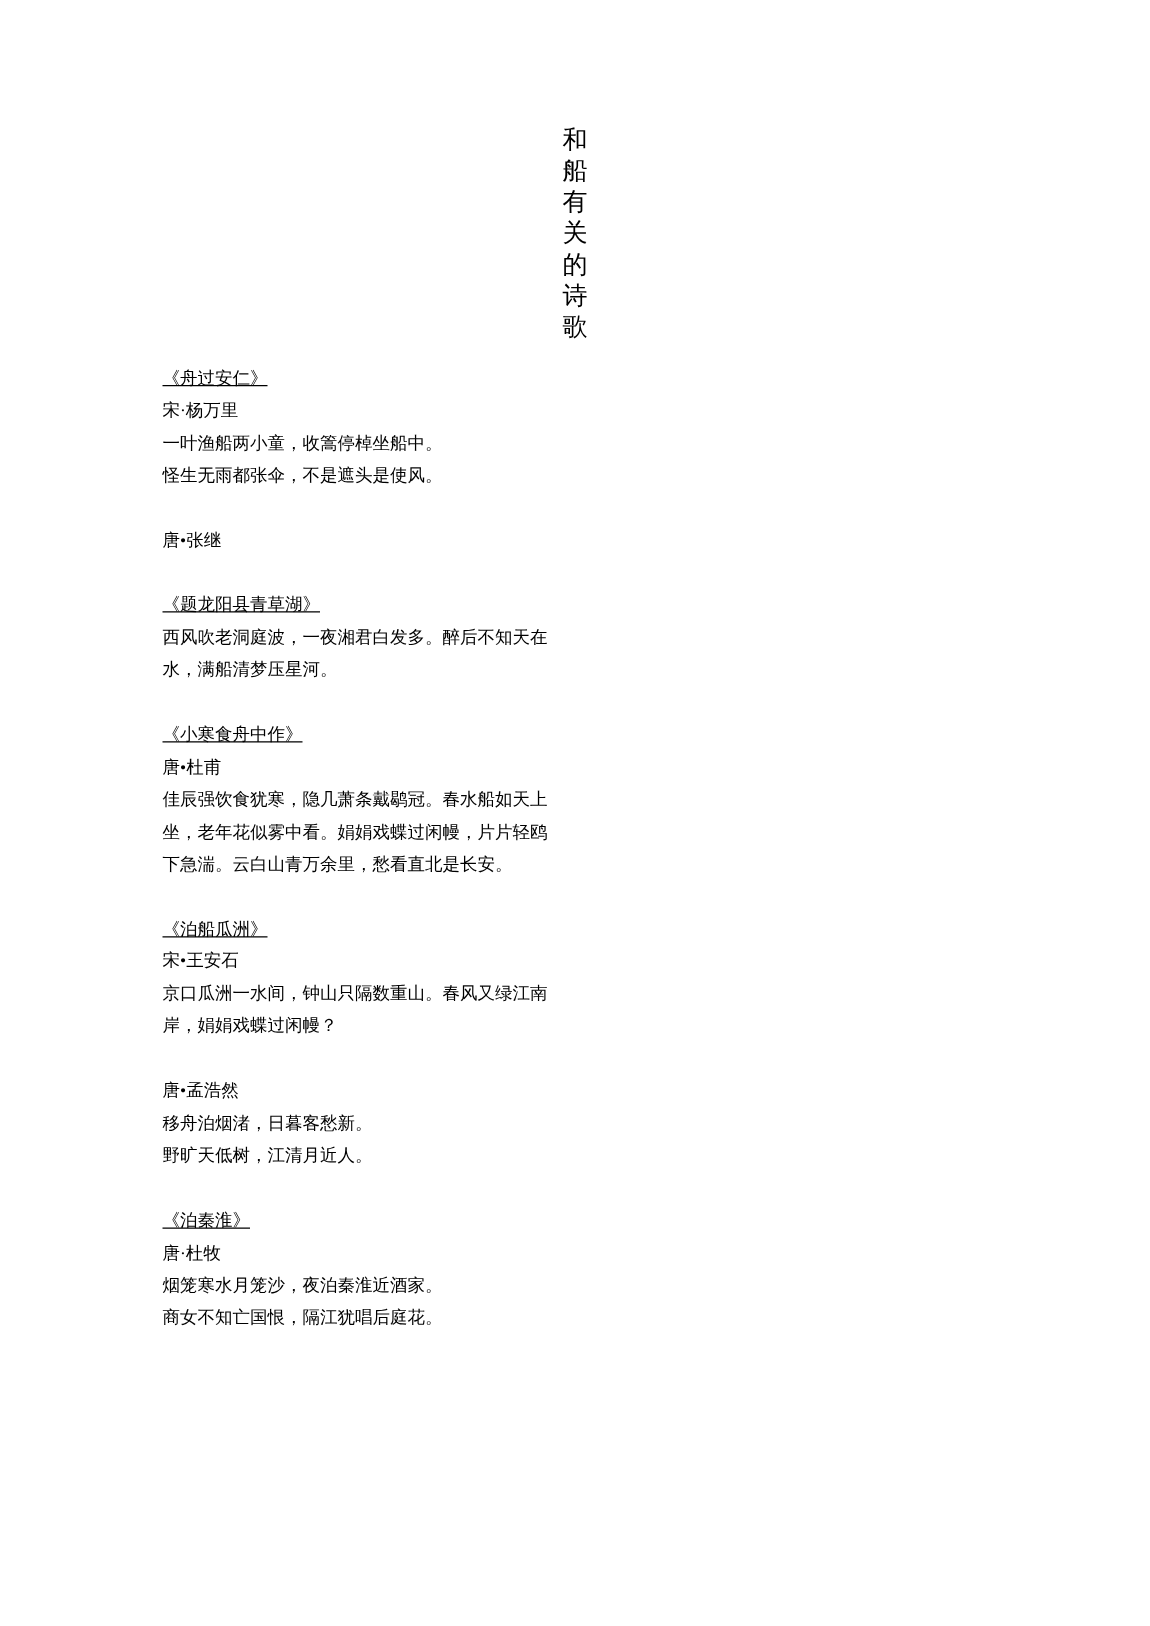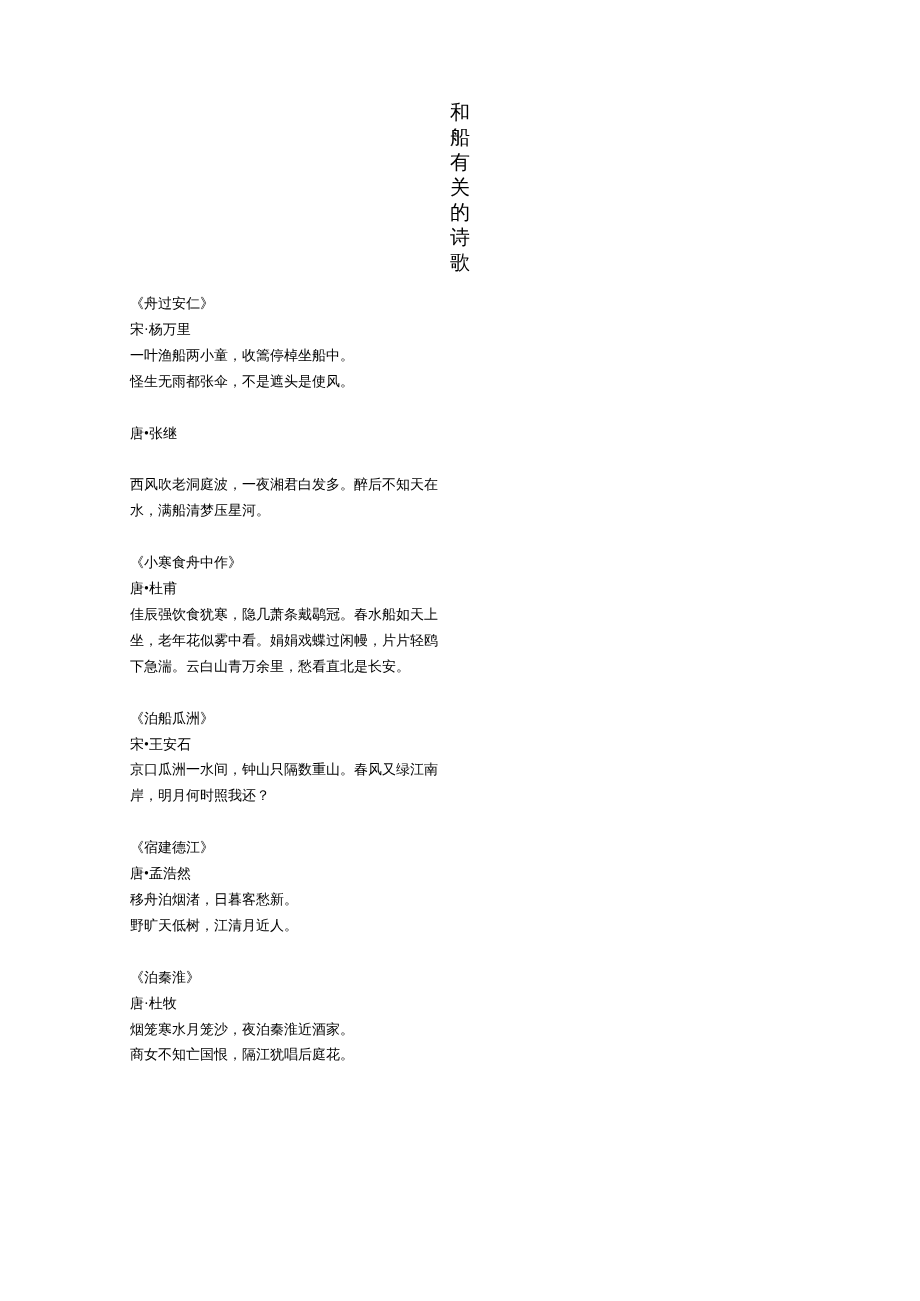--- a/index.html
+++ b/index.html
@@ -27,20 +27,21 @@
     .title span {
       display: block;
       line-height: 1.25;
     }
     .poem {
       margin-bottom: 26px;
       max-width: 310px;
     }
     .poem-title {
       display: block;
+      text-decoration: underline;
     }
     .poem-author {
       display: block;
     }
     .poem-body {
       display: block;
     }
   </style>
 </head>
 <body>
@@ -59,37 +60,37 @@
   <span class="poem-title">《舟过安仁》</span>
   <span class="poem-author">宋·杨万里</span>
   <span class="poem-body">一叶渔船两小童，收篙停棹坐船中。<br>怪生无雨都张伞，不是遮头是使风。</span>
 </div>
 
 <div class="poem">
   <span class="poem-author">唐•张继</span>
 </div>
 
 <div class="poem">
+  <span class="poem-title">《题龙阳县青草湖》</span>
   <span class="poem-body">西风吹老洞庭波，一夜湘君白发多。醉后不知天在水，满船清梦压星河。</span>
 </div>
 
 <div class="poem">
   <span class="poem-title">《小寒食舟中作》</span>
   <span class="poem-author">唐•杜甫</span>
   <span class="poem-body">佳辰强饮食犹寒，隐几萧条戴鹖冠。春水船如天上坐，老年花似雾中看。娟娟戏蝶过闲幔，片片轻鸥下急湍。云白山青万余里，愁看直北是长安。</span>
 </div>
 
 <div class="poem">
   <span class="poem-title">《泊船瓜洲》</span>
   <span class="poem-author">宋•王安石</span>
-  <span class="poem-body">京口瓜洲一水间，钟山只隔数重山。春风又绿江南岸，明月何时照我还？</span>
+  <span class="poem-body">京口瓜洲一水间，钟山只隔数重山。春风又绿江南岸，娟娟戏蝶过闲幔？</span>
 </div>
 
 <div class="poem">
-  <span class="poem-title">《宿建德江》</span>
   <span class="poem-author">唐•孟浩然</span>
   <span class="poem-body">移舟泊烟渚，日暮客愁新。<br>野旷天低树，江清月近人。</span>
 </div>
 
 <div class="poem">
   <span class="poem-title">《泊秦淮》</span>
   <span class="poem-author">唐·杜牧</span>
   <span class="poem-body">烟笼寒水月笼沙，夜泊秦淮近酒家。<br>商女不知亡国恨，隔江犹唱后庭花。</span>
 </div>
 

